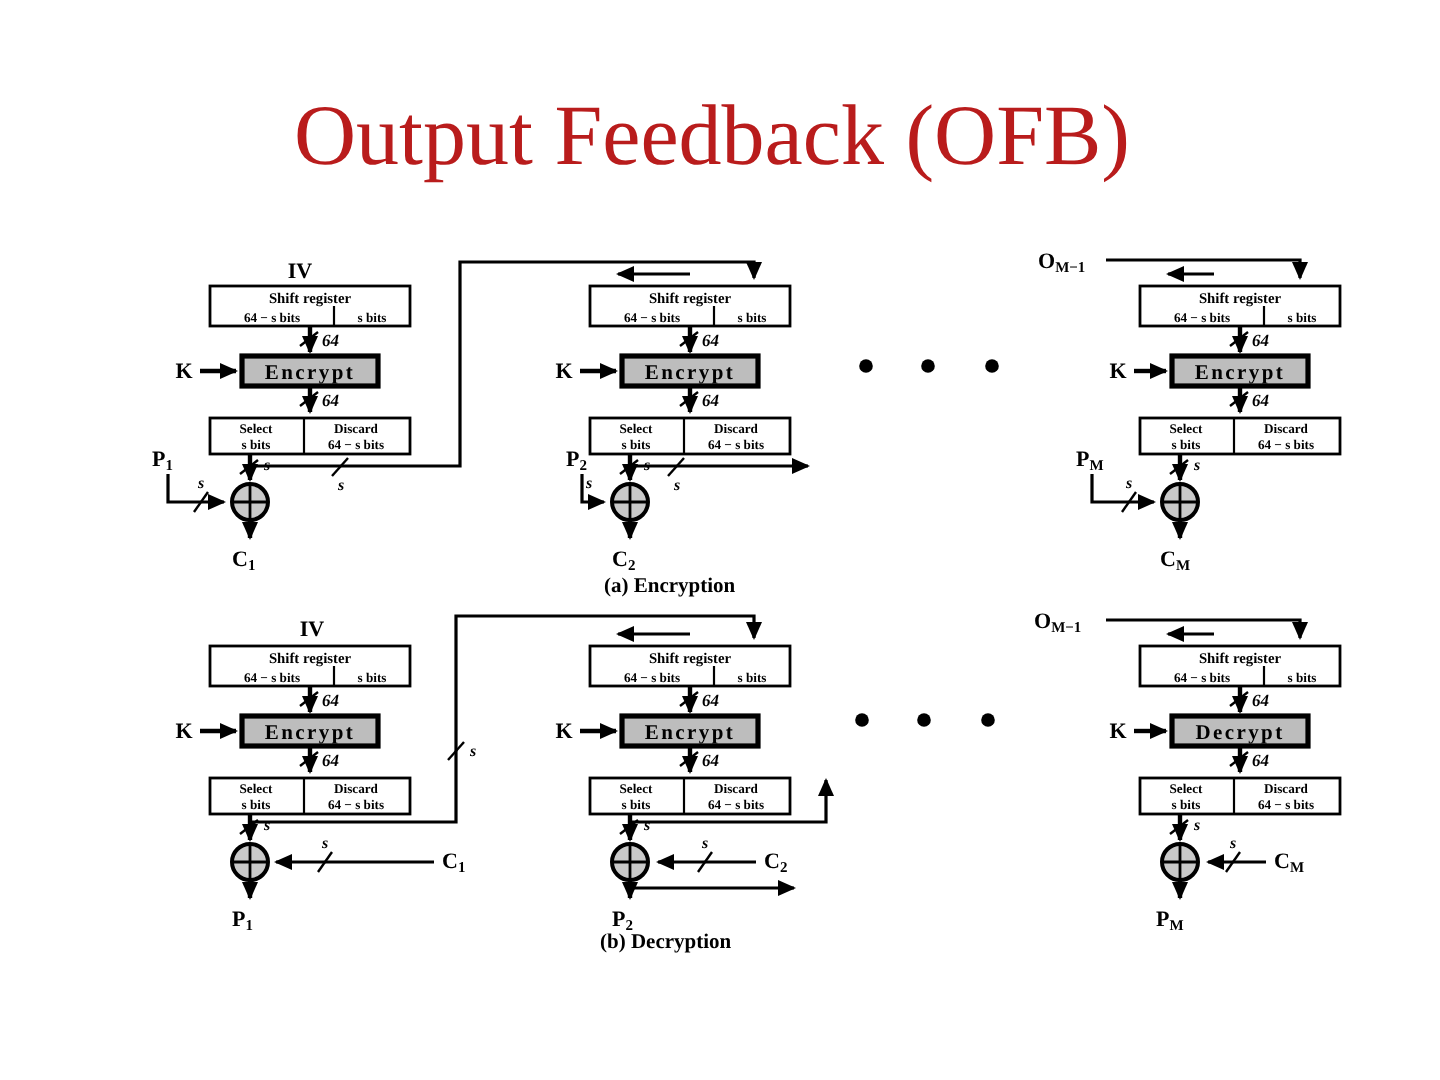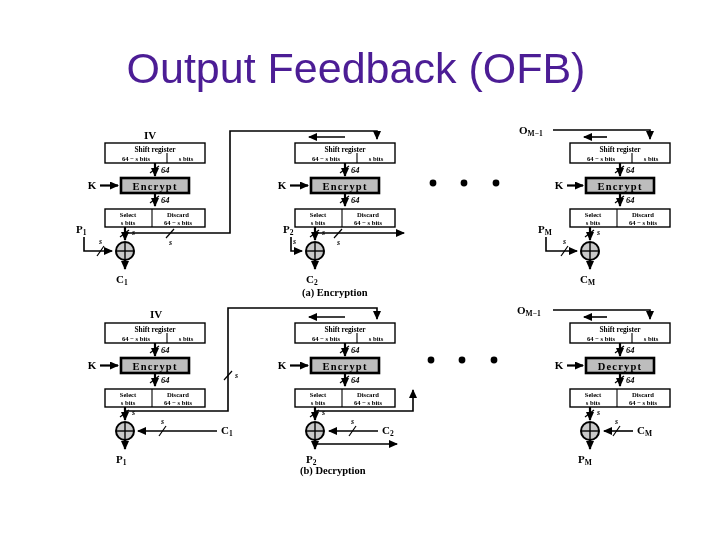--- a/index.html
+++ b/index.html
@@ -1,20 +1,20 @@
 <!DOCTYPE html>
 <html><head>
 <meta charset="utf-8">
 <style>
   html,body{margin:0;padding:0;background:#fff;}
   .stage{position:relative;width:720px;height:540px;background:#ffffff;overflow:hidden;
          font-family:"Liberation Sans",sans-serif;}
   .title{position:absolute;top:44px;left:0;width:712px;text-align:center;
-         font-family:Liberation Sans, sans-serif;font-size:43px;font-weight:400;
-         color:#4c1d95;letter-spacing:0px;white-space:nowrap;}
+         font-family:Liberation Serif, serif;font-size:43px;font-weight:400;
+         color:#b91c1c;letter-spacing:0px;white-space:nowrap;}
   svg{position:absolute;left:0;top:0;}
   svg text{font-family:"Liberation Serif",serif;fill:#000;}
   .lbl{font-size:11px;font-weight:bold;}
   .sub{font-size:7.5px;font-weight:bold;}
   .bt{font-size:7.4px;font-weight:bold;}
   .bs{font-size:6.6px;font-weight:bold;}
   .fn{font-size:10.5px;font-weight:bold;letter-spacing:1.2px;}
   .n64{font-size:8.5px;font-weight:bold;font-style:italic;}
   .sl{font-size:8px;font-weight:bold;font-style:italic;}
   .sec{font-size:10.5px;font-weight:bold;}

